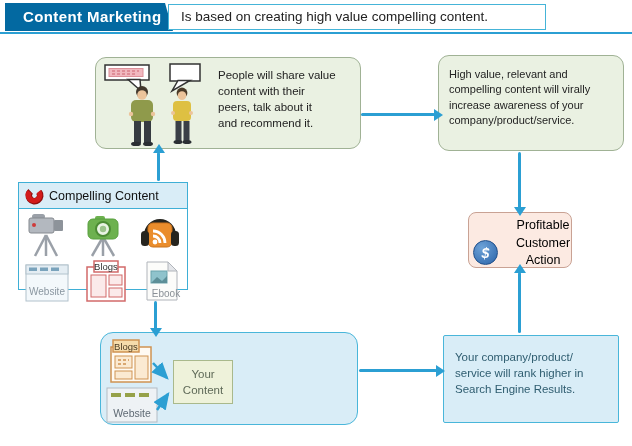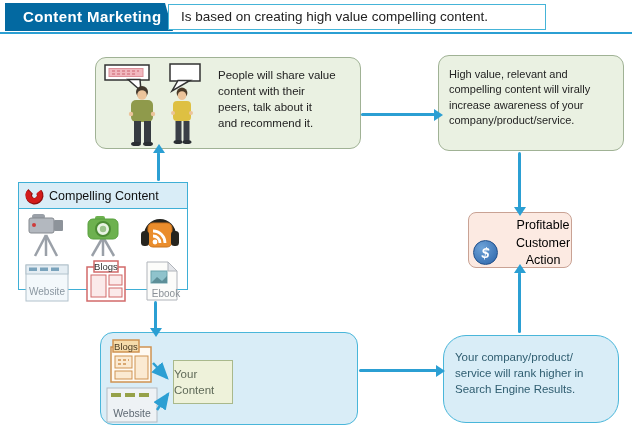--- a/index.html
+++ b/index.html
@@ -41,27 +41,27 @@
   
   .profit{left:468px;top:212px;width:104px;height:56px;}
   .profit .btxt{left:0;top:4px;width:104px;text-align:center;font-size:12.5px;padding-left:10px;margin-left:17px;}
   .coin{position:absolute;left:4px;top:27px;width:25px;height:25px;border-radius:50%;
     background:radial-gradient(circle at 35% 30%,#6ea3d8,#2a63a8);border:1px solid #1f4f8a;
     color:#fff;font-size:14px;font-weight:bold;display:flex;align-items:center;justify-content:center;}
 
   .subscribe{left:100px;top:332px;width:258px;height:93px;border-radius:13px;}
   .subscribe .btxt{left:136px;top:7px;width:120px;font-size:11.5px;}
   .yourcontent{position:absolute;left:72px;top:27px;width:60px;height:44px;background:#eef2da;
-    border:1px solid #a9b98c;color:#5f6a58;font-size:11.5px;text-align:left;white-space:pre-line;
+    border:1px solid #a9b98c;color:#5f6a58;font-size:11.5px;text-align:center;white-space:pre-line;
     line-height:1.35;padding-top:6px;}
   .ic-blogs2{position:absolute;left:6px;top:5px;}
   .ic-web2{position:absolute;left:4px;top:53px;}
   .diag{position:absolute;left:0;top:0;pointer-events:none;}
 
-  .rank{left:443px;top:335px;width:176px;height:88px;border-radius:23px;}
+  .rank{left:443px;top:335px;width:176px;height:88px;border-radius:2px;}
   .rank .btxt{left:11px;top:13px;width:158px;font-size:11.5px;}
 
   
   .arrow{position:absolute;background:#2b9fd3;border-radius:2px;}
   .line-h{height:3px;}
   .line-v{width:3px;}
   .arrow-right::after{content:"";position:absolute;right:-8px;top:50%;transform:translateY(-50%);
     border:6px solid transparent;border-right:0;border-left:9px solid #2b9fd3;}
   .arrow-up::before{content:"";position:absolute;top:-8px;left:50%;transform:translateX(-50%);
     border:6px solid transparent;border-top:0;border-bottom:9px solid #2b9fd3;}

